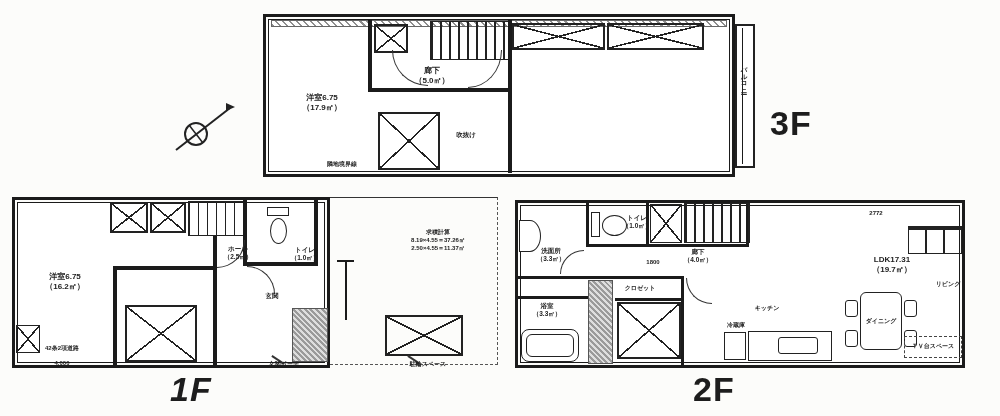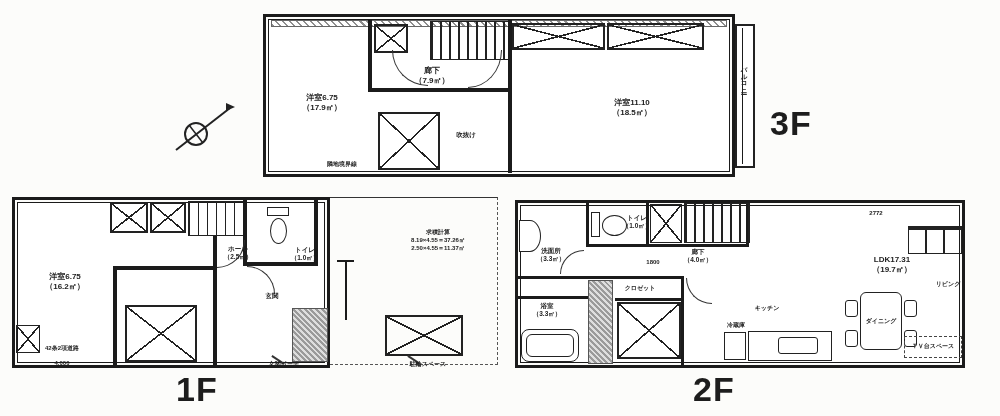--- a/index.html
+++ b/index.html
@@ -55,25 +55,21 @@
   <div class="abs arc arc-br" style="left:468px;top:50px;width:34px;height:38px;"></div>
   <div class="abs box" style="left:735px;top:24px;width:20px;height:144px;border-width:2px;"></div>
   <div class="abs wall" style="left:742px;top:28px;width:1px;height:136px;"></div>
 
   <div class="abs lbl" style="left:283px;top:93px;width:78px;">
     <span>洋室6.75</span><br>
     <span>（17.9㎡）</span>
   </div>
   <div class="abs lbl" style="left:402px;top:66px;width:60px;">
     <span>廊下</span><br>
-    <span>（7.9㎡）</span>
-  </div>
-  <div class="abs lbl" style="left:588px;top:98px;width:88px;">
-    <span>洋室11.10</span><br>
-    <span>（18.5㎡）</span>
+    <span>（5.0㎡）</span>
   </div>
   <div class="abs lbl6" style="left:444px;top:131px;width:44px;">吹抜け</div>
   <div class="abs lblv" style="left:739px;top:62px;height:80px;">バルコニー</div>
   <div class="abs lbl6" style="left:287px;top:161px;width:110px;font-size:6px;">隣地境界線</div>
   <div class="abs flabel" style="left:770px;top:106px;">3F</div>
 
   <div class="abs" style="left:330px;top:197px;width:168px;height:168px;border-top:1.5px solid #333;border-right:1.5px dashed #555;border-bottom:1.5px dashed #555;box-sizing:border-box;"></div>
   <div class="abs dbl" style="left:12px;top:197px;width:318px;height:171px;"></div>
   <div class="abs xbox" style="left:110px;top:202px;width:38px;height:31px;"></div>
   <div class="abs xbox" style="left:150px;top:202px;width:36px;height:31px;"></div>
@@ -112,21 +108,21 @@
     <span>求積計算</span><br>
     <span>8.19×4.55＝37.26㎡</span><br>
     <span>2.50×4.55＝11.37㎡</span>
   </div>
   <div class="abs leader" style="left:272px;top:355px;width:14px;"></div>
   <div class="abs lbl6" style="left:258px;top:361px;width:52px;font-size:6px;">玄関ポーチ</div>
   <div class="abs leader" style="left:408px;top:355px;width:14px;"></div>
   <div class="abs lbl6" style="left:398px;top:361px;width:60px;font-size:6px;">駐輪スペース</div>
   <div class="abs lbl6" style="left:30px;top:345px;width:64px;font-size:6px;">42条2項道路</div>
   <div class="abs lbl6" style="left:44px;top:360px;width:36px;font-size:6px;">4.000</div>
-  <div class="abs flabel" style="left:176px;top:372px;">1F</div>
+  <div class="abs flabel" style="left:170px;top:372px;font-style:italic;">1F</div>
 
   <div class="abs dbl" style="left:515px;top:200px;width:450px;height:168px;"></div>
   <div class="abs wall" style="left:586px;top:200px;width:3px;height:46px;"></div>
   <div class="abs wall" style="left:646px;top:200px;width:3px;height:46px;"></div>
   <div class="abs wall" style="left:586px;top:244px;width:63px;height:3px;"></div>
   <div class="abs wall" style="left:518px;top:276px;width:98px;height:3px;"></div>
   <div class="abs wall" style="left:646px;top:244px;width:102px;height:3px;"></div>
   <div class="abs wall" style="left:746px;top:200px;width:3px;height:47px;"></div>
   <div class="abs wall" style="left:518px;top:296px;width:70px;height:3px;"></div>
   <div class="abs wall" style="left:681px;top:276px;width:3px;height:92px;"></div>

